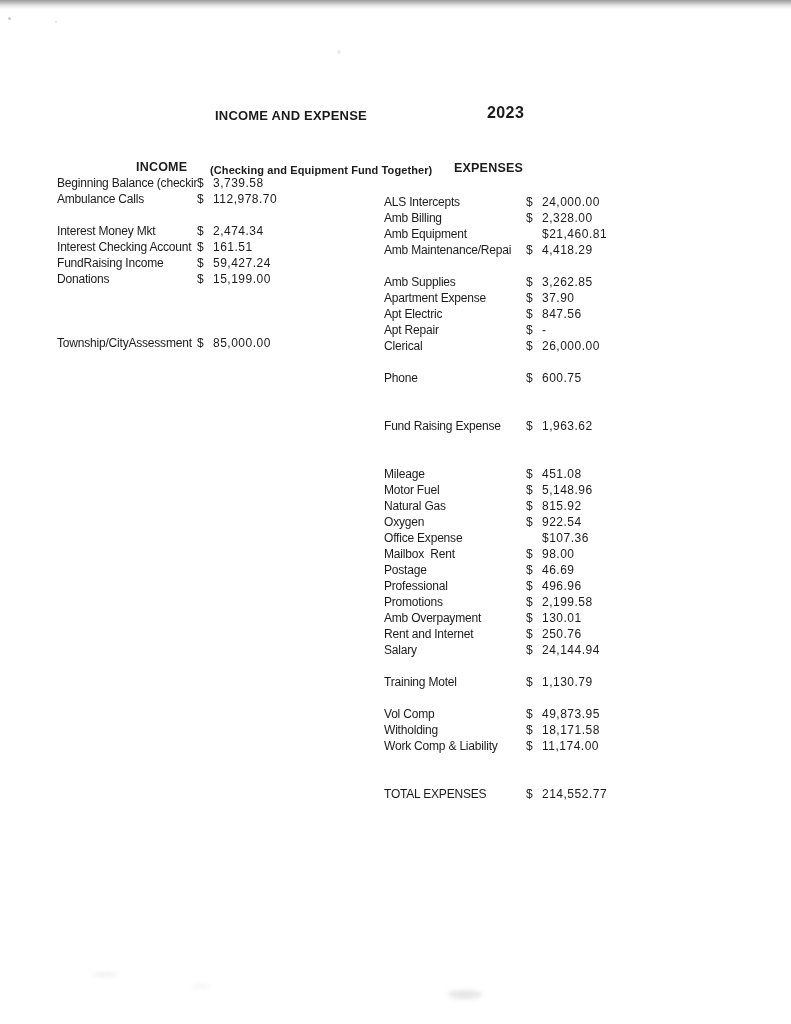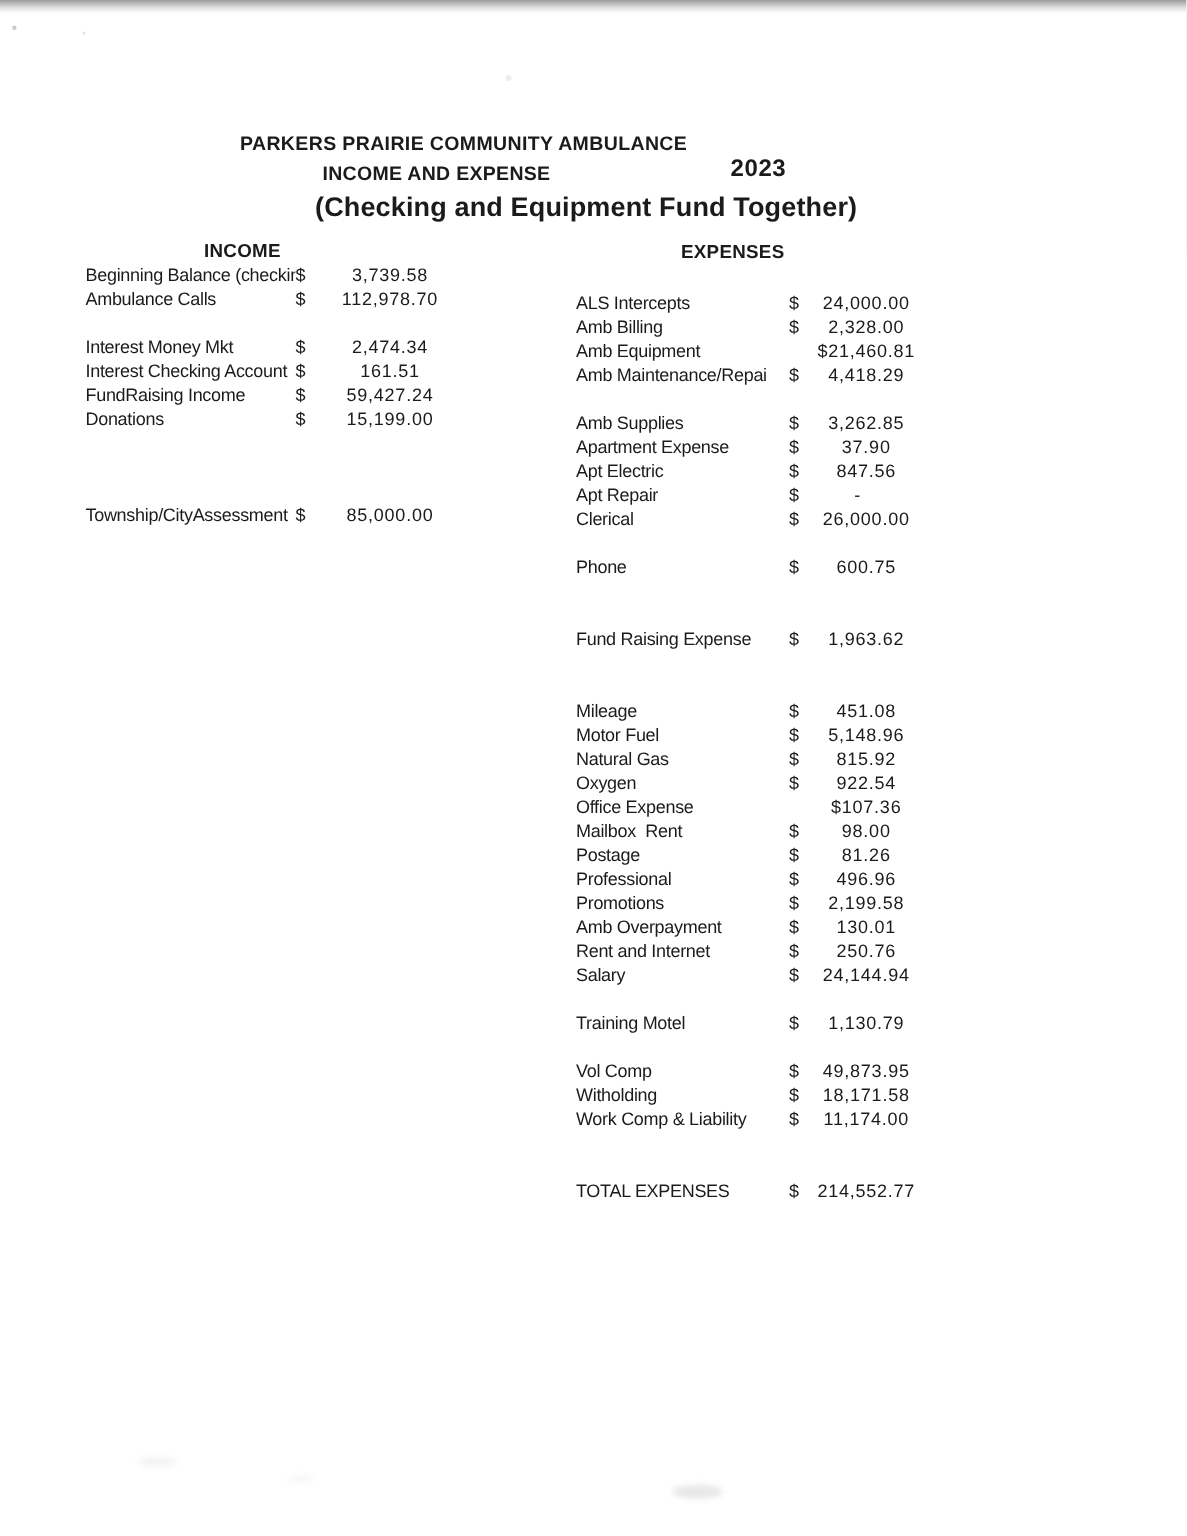--- a/index.html
+++ b/index.html
@@ -15,48 +15,47 @@
     position:absolute; left:0; top:0; width:100%; height:9px;
     background:linear-gradient(180deg,#9a9a9a 0%,#bdbdbd 28%,#e3e3e3 60%,#ffffff 100%);
   }
   .speck { position:absolute; background:#b9b9b9; border-radius:50%; }
   .smudge { position:absolute; background:#cfcfcf; border-radius:50%; filter:blur(2px); }
 
   .abs { position:absolute; white-space:pre; }
   .doc-title   { font-size:13px; font-weight:bold; letter-spacing:.25px; }
   .doc-sub     { font-size:13px; font-weight:bold; letter-spacing:.2px; }
   .doc-year    { font-size:16px; font-weight:bold; letter-spacing:.4px; }
-  .doc-note    { font-size:18px; font-weight:bold; letter-spacing:.1px; }
+  .doc-note    { font-size:11px; font-weight:bold; letter-spacing:.1px;margin-top:36px; }
   .sec-header  { font-size:12.5px; font-weight:bold; letter-spacing:.2px;text-align:center; }
 
   .col-rows { position:absolute; font-size:12px; }
   .row { display:flex; height:16px; line-height:16px; }
   .row .lbl { flex:none; overflow:hidden; white-space:pre; letter-spacing:-0.2px; }
   .row .cur { flex:none; width:16px; white-space:pre; }
-  .row .amt { flex:1; text-align:center; white-space:pre; letter-spacing:.5px; }
+  .row .amt { flex:1; text-align:left; white-space:pre; letter-spacing:.5px; }
 
   .income-rows  { left:57px;  top:175px; width:250px; }
   .income-rows  .lbl { width:140px; }
   .expense-rows { left:384px; top:176px; width:229px;margin-top:18px; }
   .expense-rows .lbl { width:142px; }
 </style>
 </head>
 <body>
 
 <div class="page">
 
   <div class="scan-top"></div>
   <div class="speck" style="left:8px;top:17px;width:3px;height:3px;opacity:.75"></div>
   <div class="speck" style="left:55px;top:21px;width:2px;height:2px;opacity:.4"></div>
   <div class="speck" style="left:337px;top:50px;width:4px;height:4px;opacity:.25"></div>
   <div class="smudge" style="left:448px;top:990px;width:34px;height:9px;opacity:.5"></div>
   <div class="smudge" style="left:92px;top:972px;width:26px;height:5px;opacity:.3"></div>
   <div class="smudge" style="left:192px;top:984px;width:18px;height:4px;opacity:.22"></div>
 
-  <div class="abs doc-title" style="left:160px;top:88px">PARKERS PRAIRIE COMMUNITY AMBULANCE</div>
   <div class="abs doc-sub" style="left:215px;top:108px">INCOME AND EXPENSE</div>
   <div class="abs doc-year" style="left:487px;top:104px">2023</div>
   <div class="abs doc-note" style="left:210px;top:128px">(Checking and Equipment Fund Together)</div>
 
   <div class="abs sec-header" style="left:136px;top:160px">INCOME</div>
   <div class="abs sec-header" style="left:454px;top:161px">EXPENSES</div>
 
   <div class="col-rows income-rows">
 
       <div class="row">
@@ -288,21 +287,21 @@
 
       <div class="row">
         <span class="lbl">Mailbox  Rent</span>
         <span class="cur">$</span>
         <span class="amt">98.00</span>
       </div>
 
       <div class="row">
         <span class="lbl">Postage</span>
         <span class="cur">$</span>
-        <span class="amt">81.26</span>
+        <span class="amt">46.69</span>
       </div>
 
       <div class="row">
         <span class="lbl">Professional</span>
         <span class="cur">$</span>
         <span class="amt">496.96</span>
       </div>
 
       <div class="row">
         <span class="lbl">Promotions</span>

